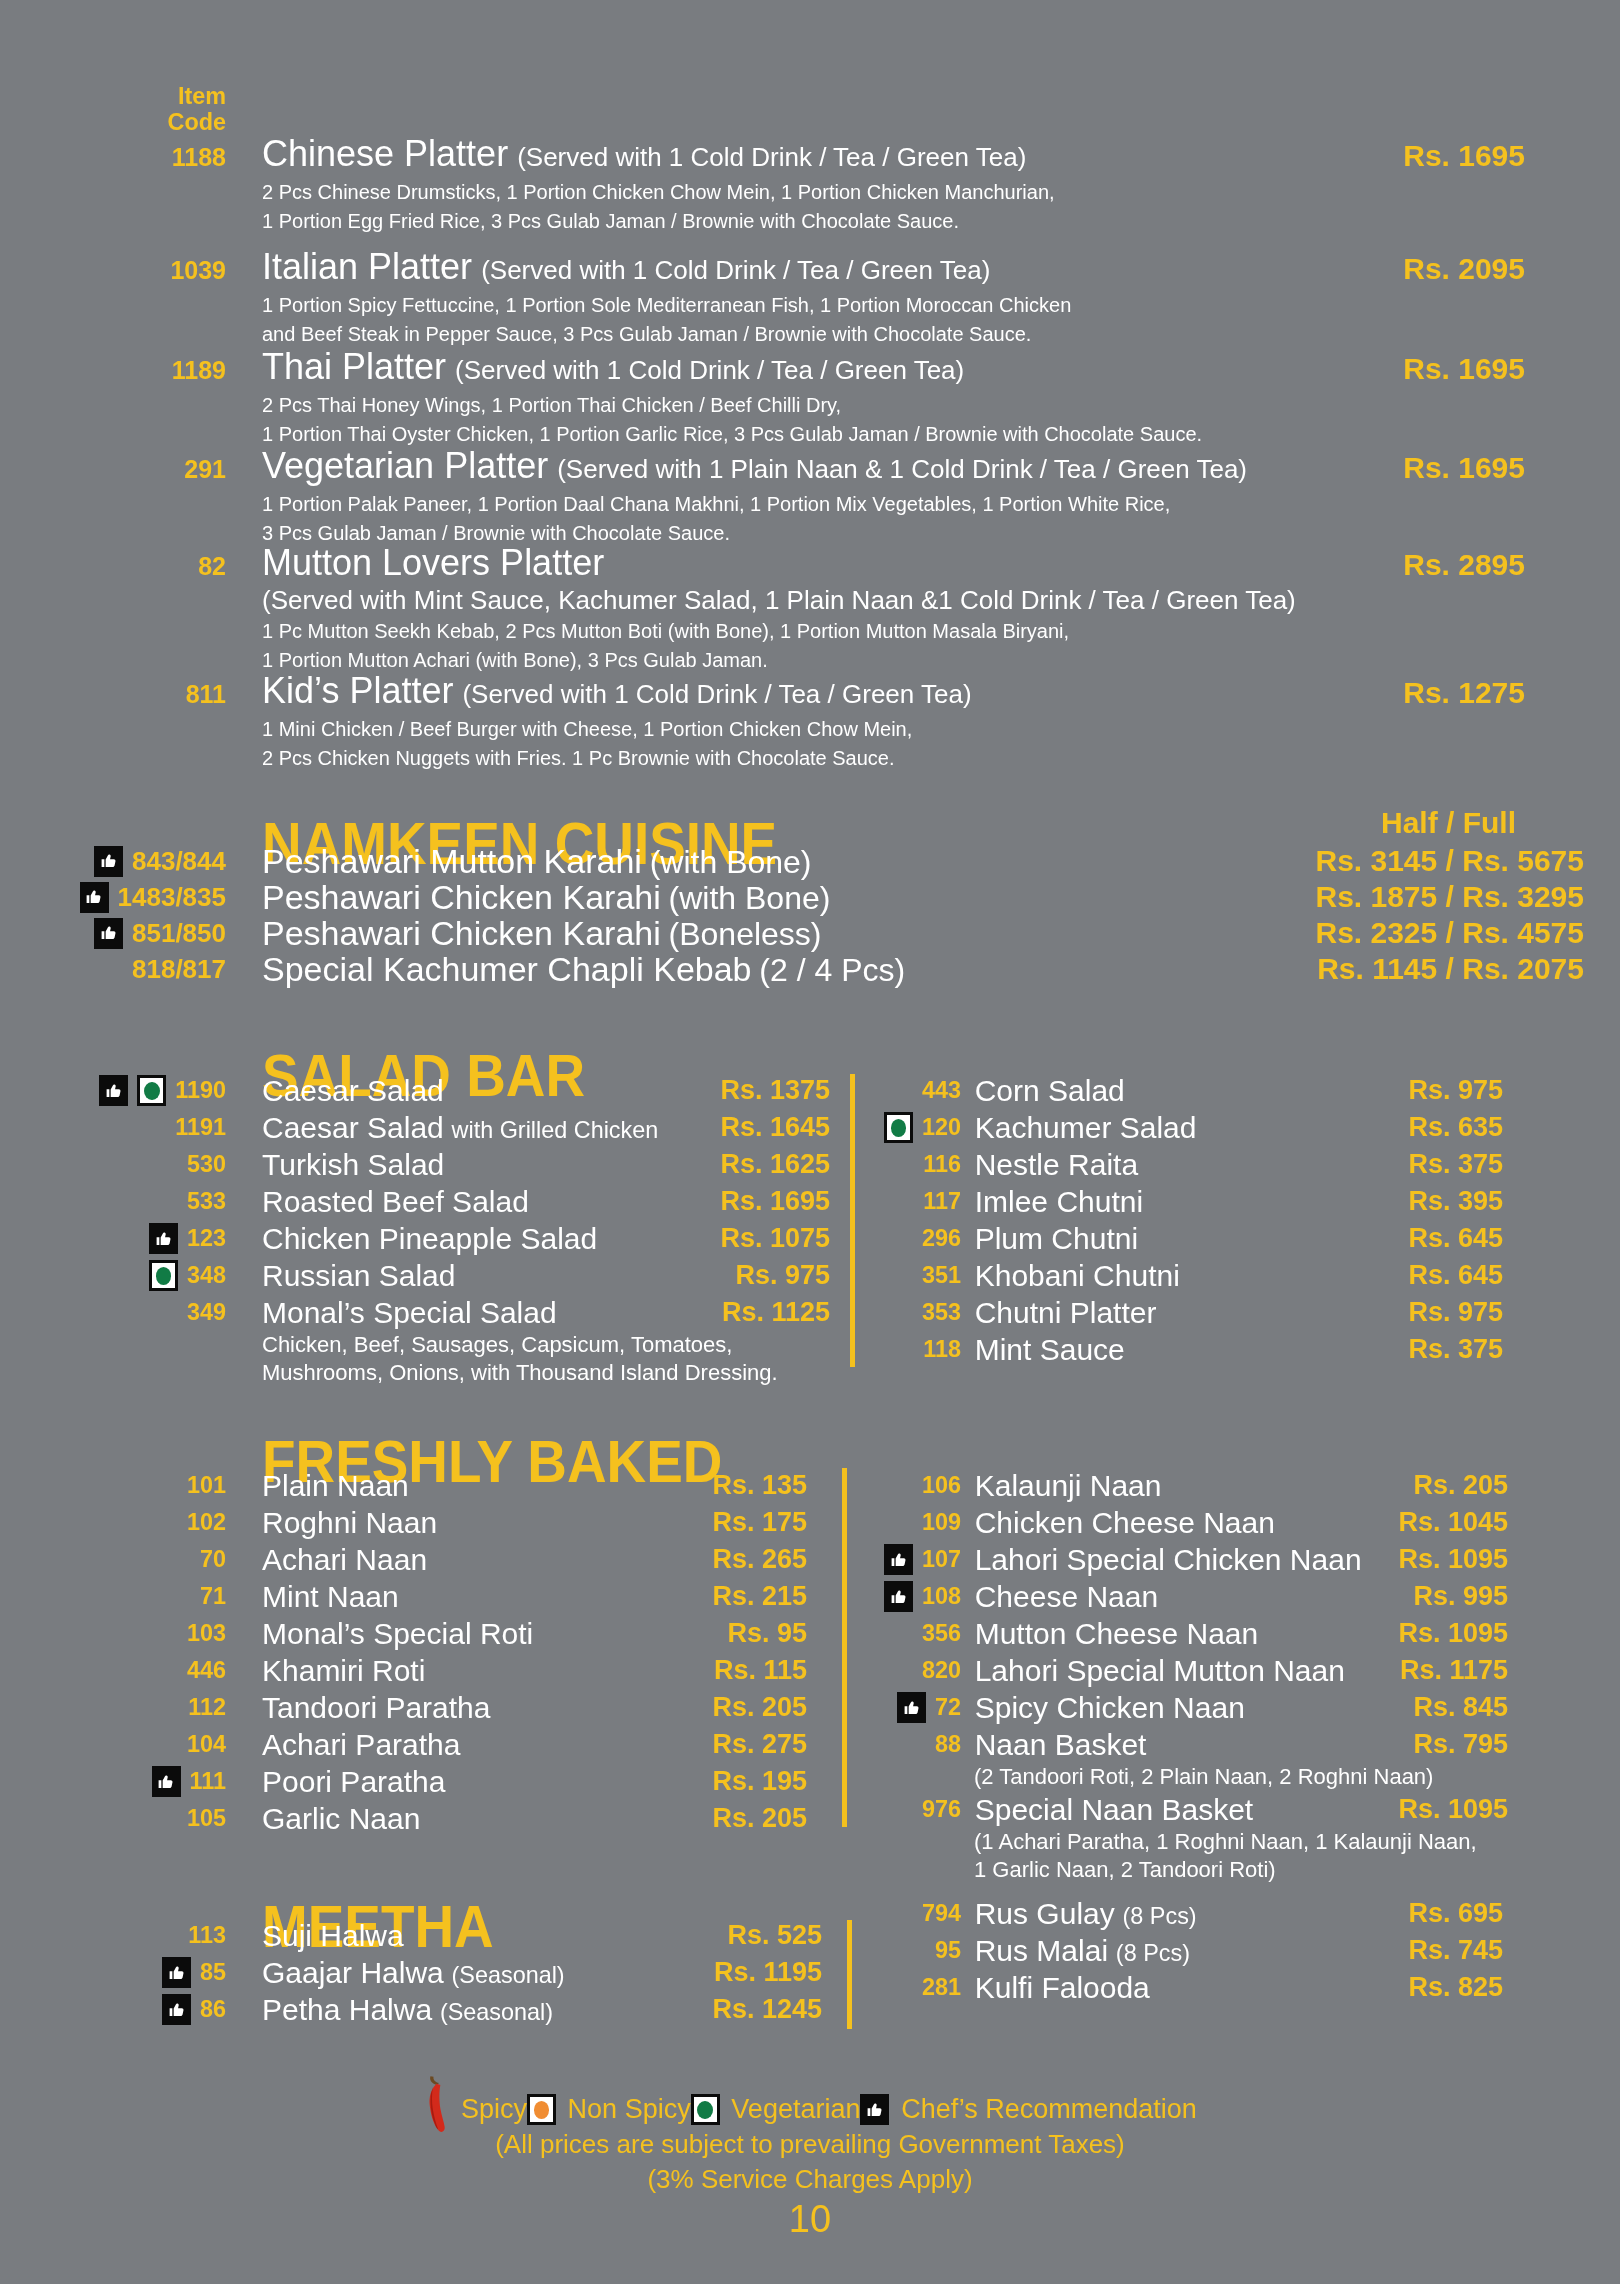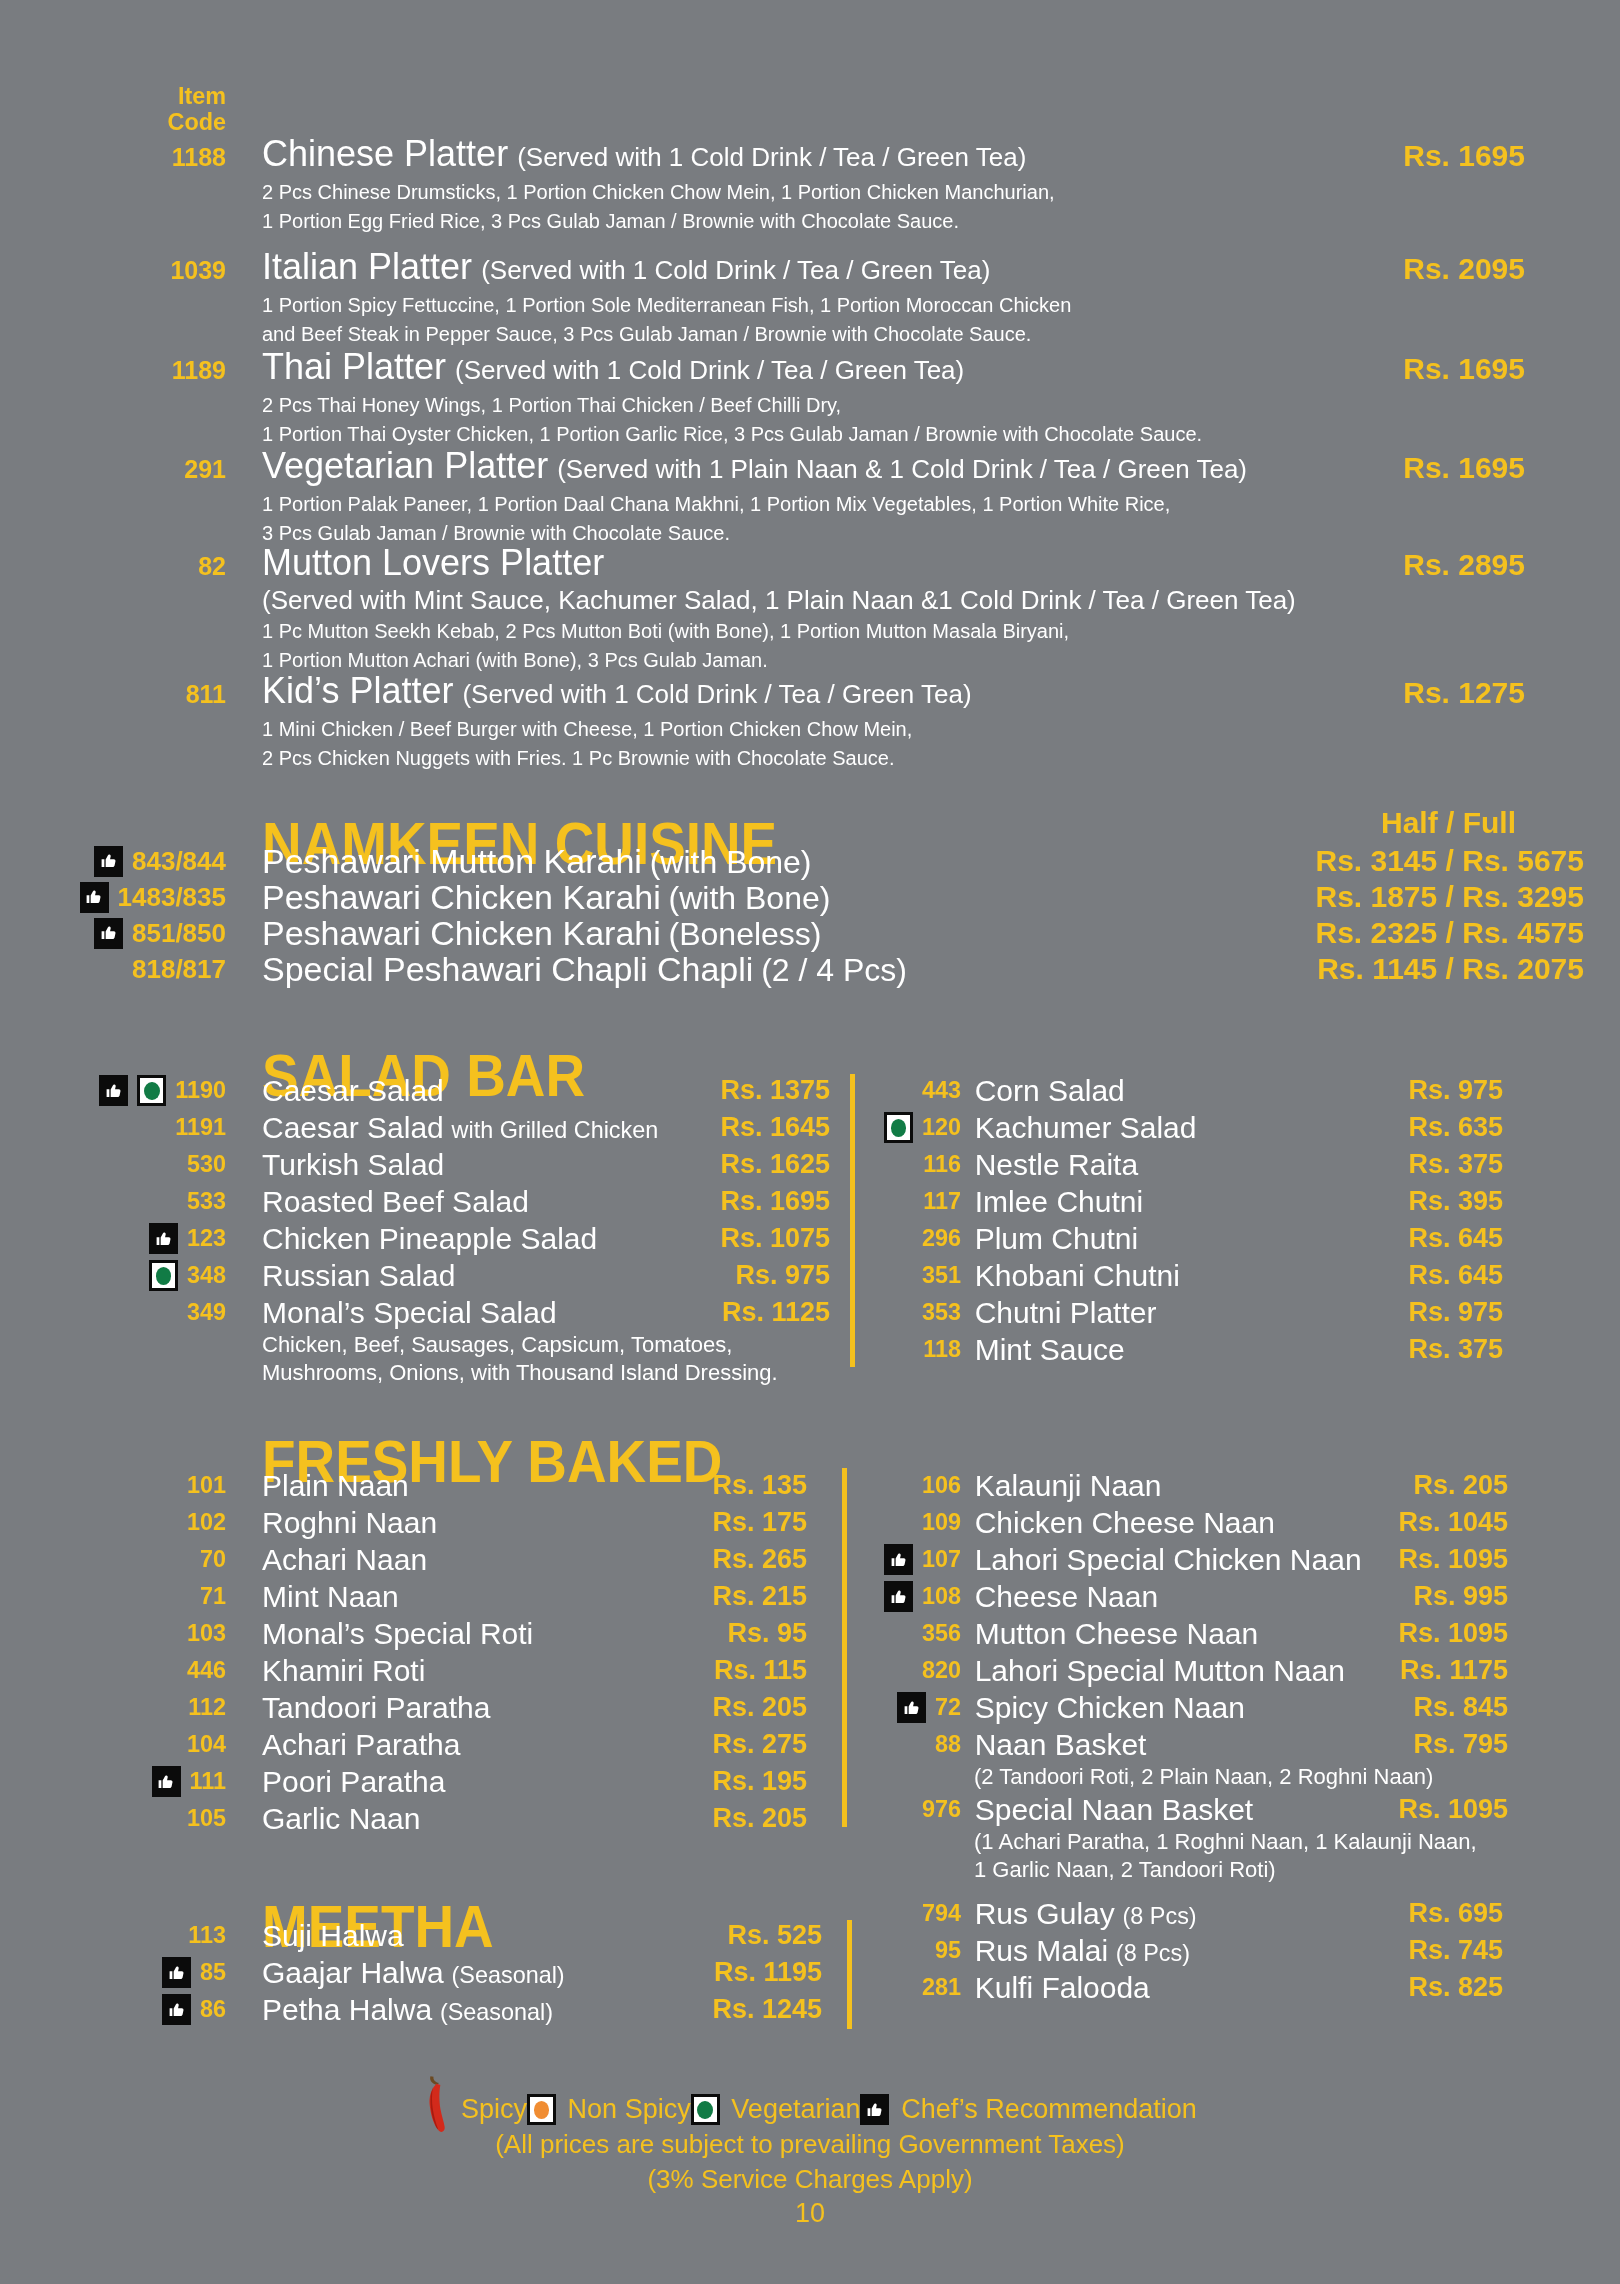--- a/index.html
+++ b/index.html
@@ -96,21 +96,21 @@
   #div-meetha{left:847px;top:1920px;height:109px;}
 
   
   #legend{position:absolute;top:2085px;left:0;width:1620px;height:49px;
     display:flex;justify-content:center;align-items:center;}
   .leg-item{display:flex;align-items:center;gap:11.7px;color:var(--accent);font-size:27px;white-space:nowrap;}
   .chili{height:62px;width:26px;margin-top:-6.5px;}
   .footnote{position:absolute;left:0;width:1620px;text-align:center;color:var(--accent);font-size:26px;}
   #foot1{top:2129px;}
   #foot2{top:2164px;}
-  #pageno{position:absolute;left:0;width:1620px;top:2198px;text-align:center;color:var(--accent);font-size:27px;}
+  #pageno{position:absolute;left:0;width:1620px;top:2198px;text-align:center;color:var(--accent);font-size:38px;}
 </style>
 </head>
 <body>
 
 <div class="page">
 
   <div id="code-header">
     <div>Item</div>
     <div>Code</div>
   </div>
@@ -209,21 +209,21 @@
           </span>
           <span>851/850</span>
         </span>
         <span class="nname"><span>Peshawari Chicken Karahi</span><span class="nnote">(Boneless)</span></span>
         <span class="nprice">Rs. 2325 / Rs. 4575</span>
       </div>
       <div class="nrow">
         <span class="ncode">
           <span>818/817</span>
         </span>
-        <span class="nname"><span>Special Peshawari Chapli Chapli</span><span class="nnote">(2 / 4 Pcs)</span></span>
+        <span class="nname"><span>Special Kachumer Chapli Kebab</span><span class="nnote">(2 / 4 Pcs)</span></span>
         <span class="nprice">Rs. 1145 / Rs. 2075</span>
       </div>
     </div>
 
   <h2 class="section-title" id="salad-title"><span>SALAD BAR</span></h2>
   <div class="col left" id="salad-left">
       <div class="crow">
         <span class="ccode">
           <span class="ico chef-box">
             <svg viewBox="0 0 24 24" xmlns="http://www.w3.org/2000/svg">

